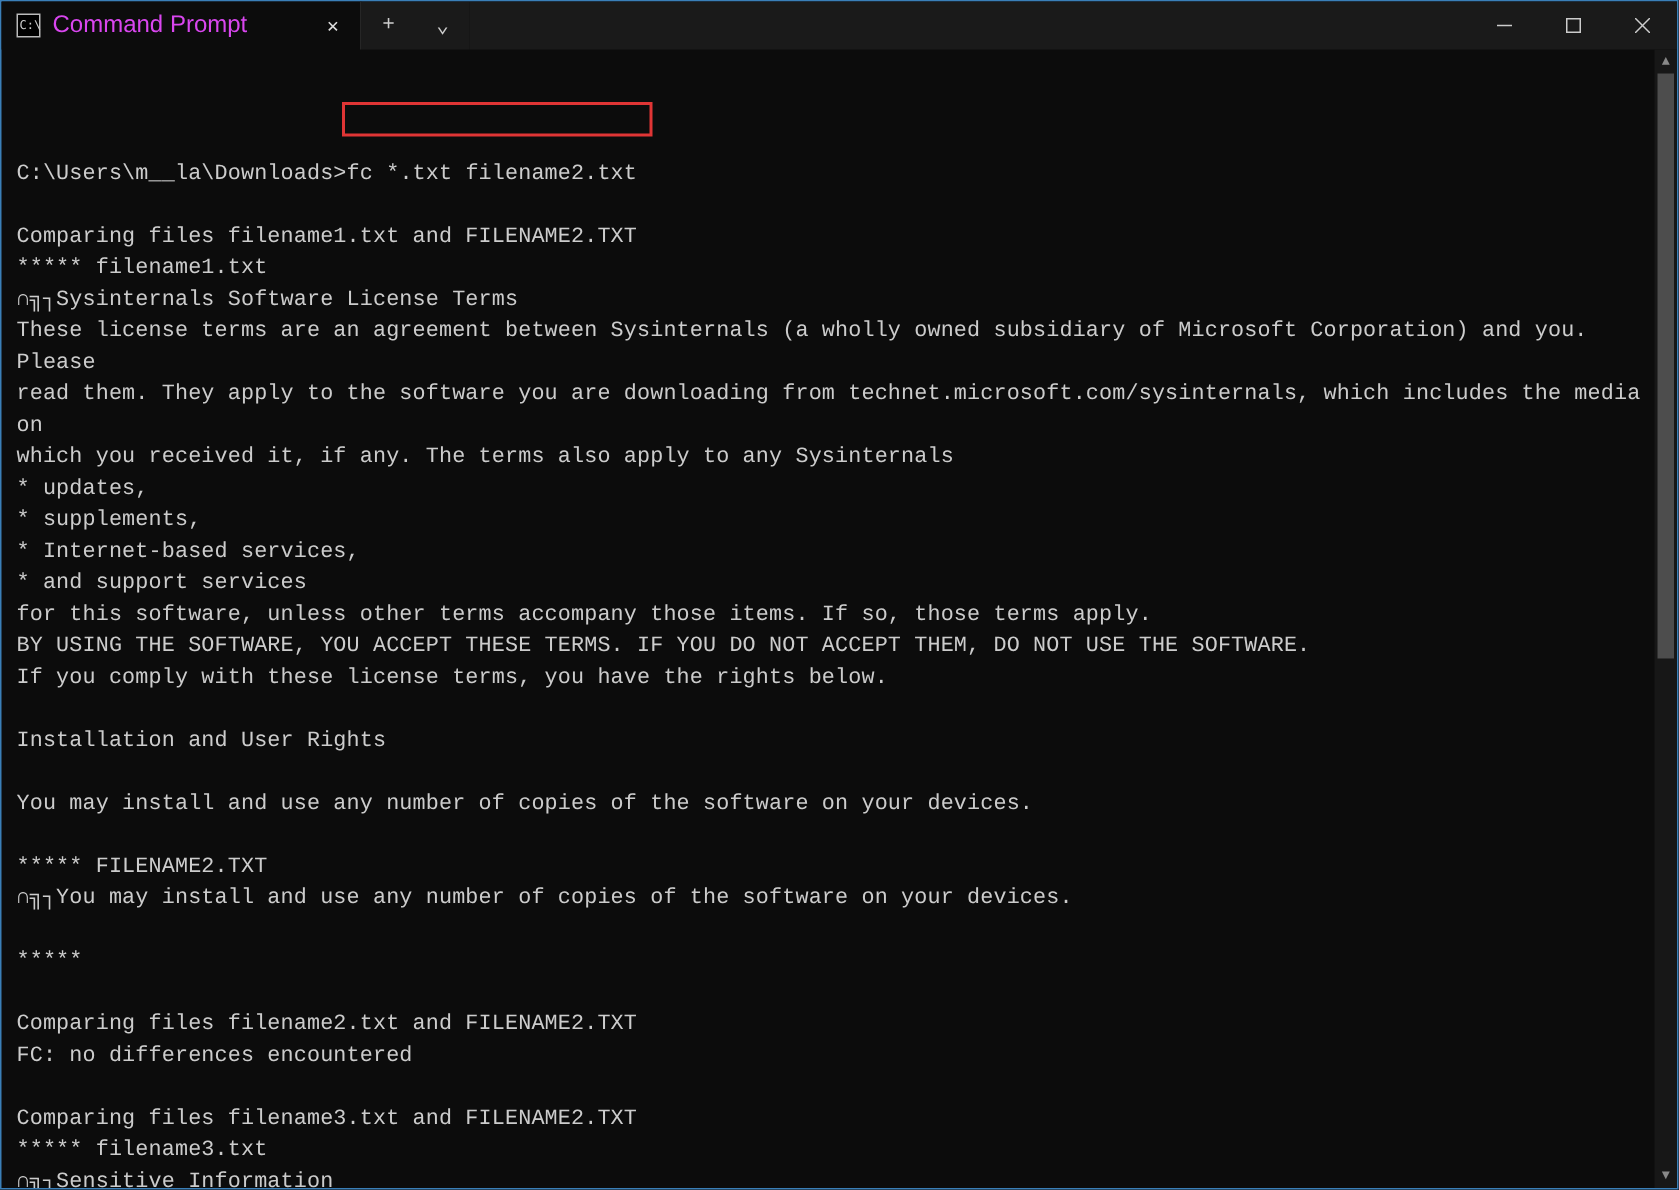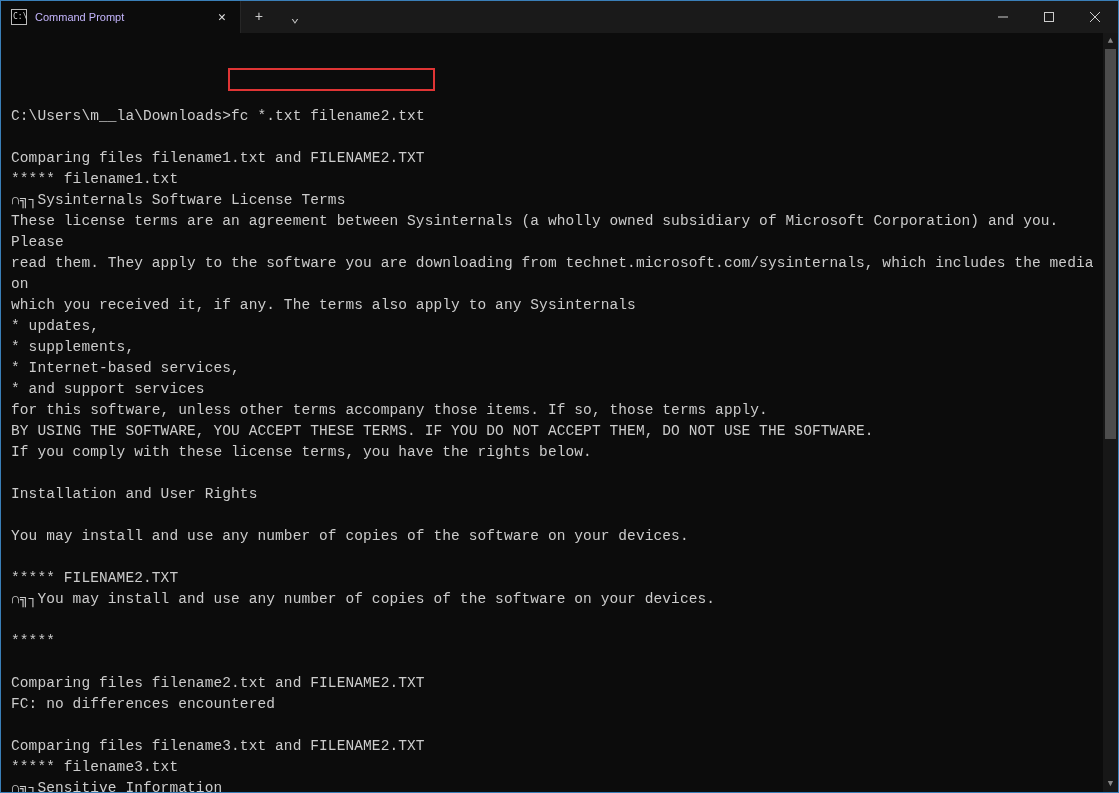--- a/index.html
+++ b/index.html
@@ -37,22 +37,22 @@
       border: 1px solid #bbb;
       font-size: 8px;
       line-height: 14px;
       text-align: left;
       color: #ccc;
       padding-left: 1px;
       font-family: Consolas, monospace;
     }
     .tab .tab-title {
       font-family: "Segoe UI", sans-serif;
-      font-size: 11px;
-      color: #c4b5fd;
+      font-size: 16px;
+      color: #d946ef;
       flex: 1;
     }
     .tab .close {
       width: 20px;
       height: 20px;
       display: flex;
       align-items: center;
       justify-content: center;
       color: #dddddd;
       font-size: 13px;

